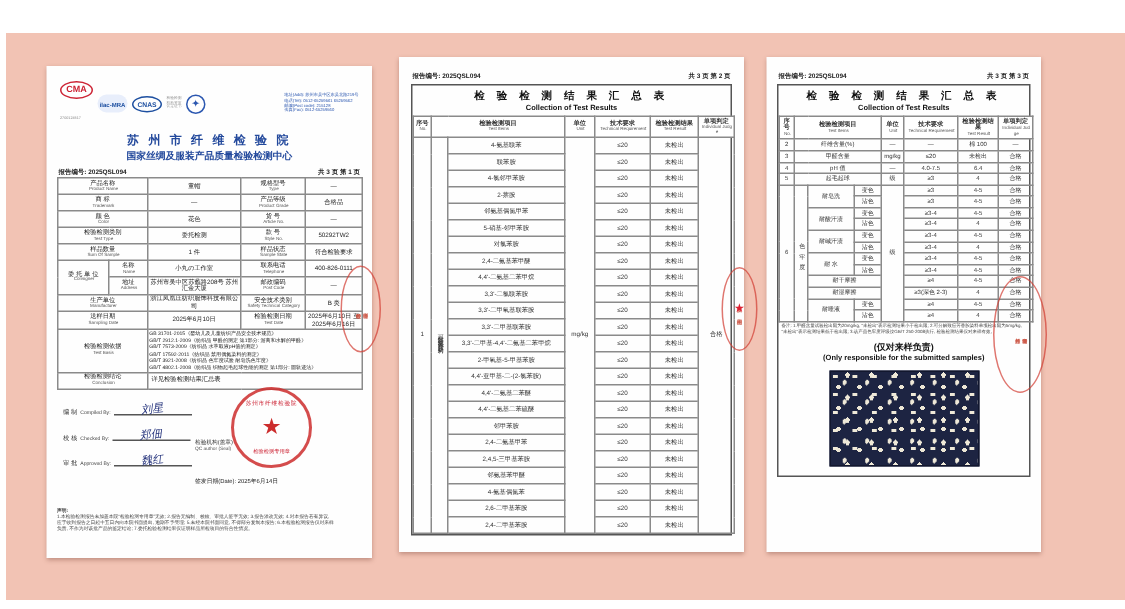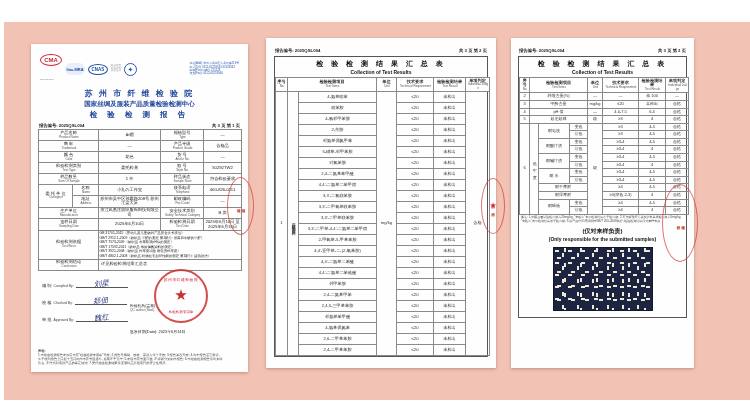--- a/index.html
+++ b/index.html
@@ -99,21 +99,20 @@
       <span class="orgcircle">✦</span>
       <span class="contact" id="contact">
           <div>地址(Add): 苏州市吴中区东吴北路219号</div>
           <div>电话(Tel): 0512-65259561  65259562</div>
           <div>邮编(Post code): 215128</div>
           <div>传真(Fax): 0512-65259560</div>
         </span>
     </div>
     <div class="t1">苏 州 市 纤 维 检 验 院</div>
     <div class="t2">国家丝绸及服装产品质量检验检测中心</div>
-    <div class="t3">检 验 检 测 报 告</div>
     <div class="repline">
       <span>报告编号: 2025QSL094</span>
       <span>共 3 页  第 1 页</span>
     </div>
     <table class="info">
       <colgroup>
           <col style="width:34px">
           <col style="width:26px">
           <col style="width:62px">
           <col style="width:43px">

